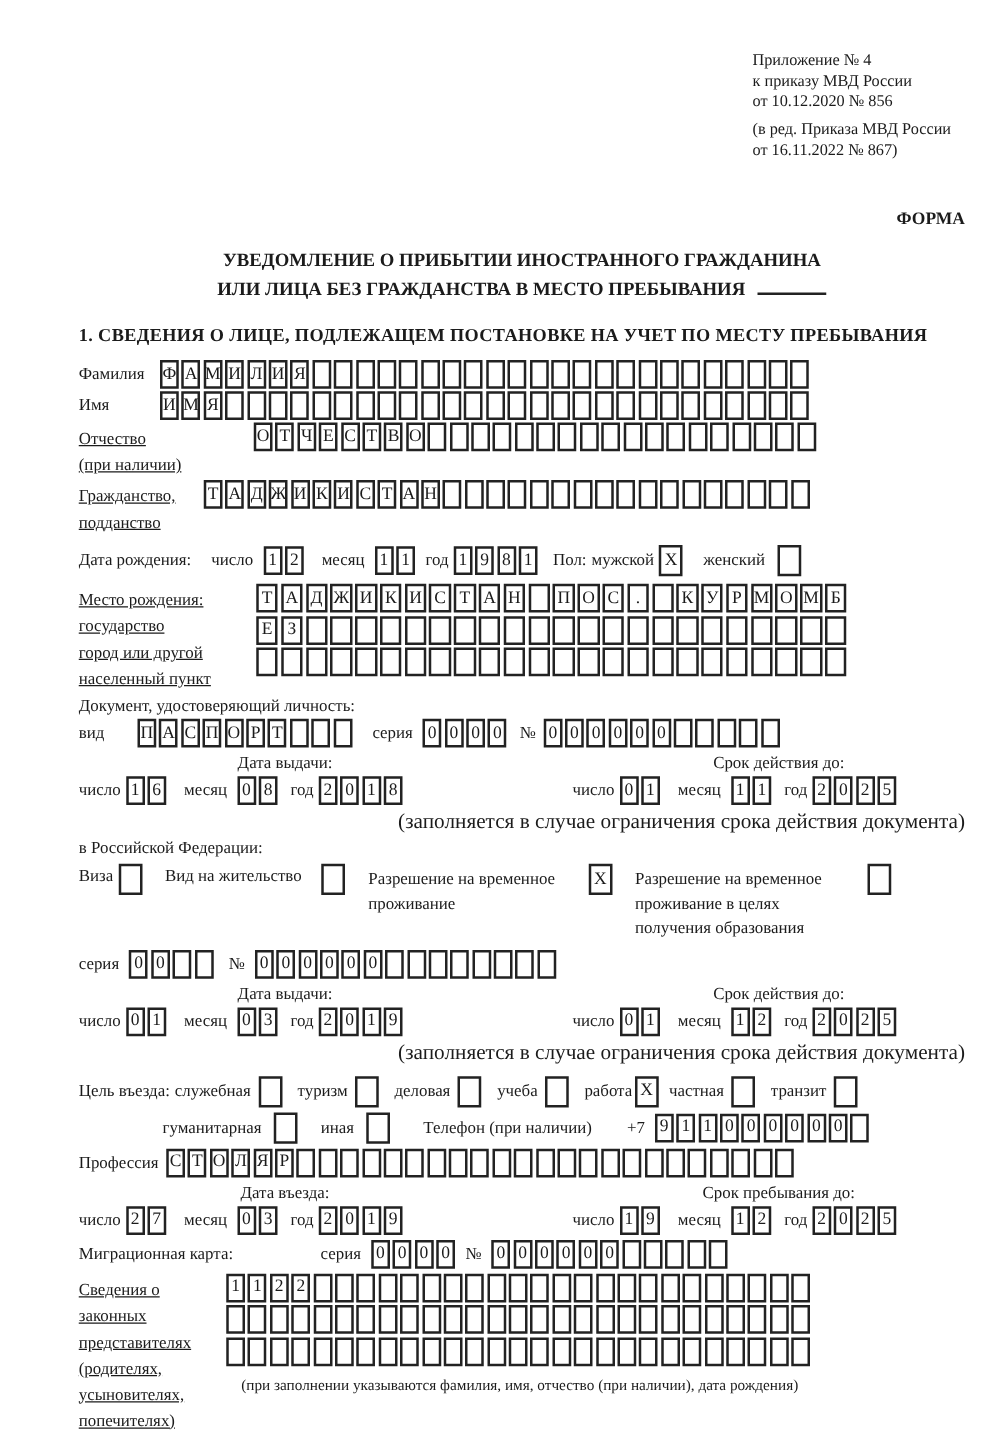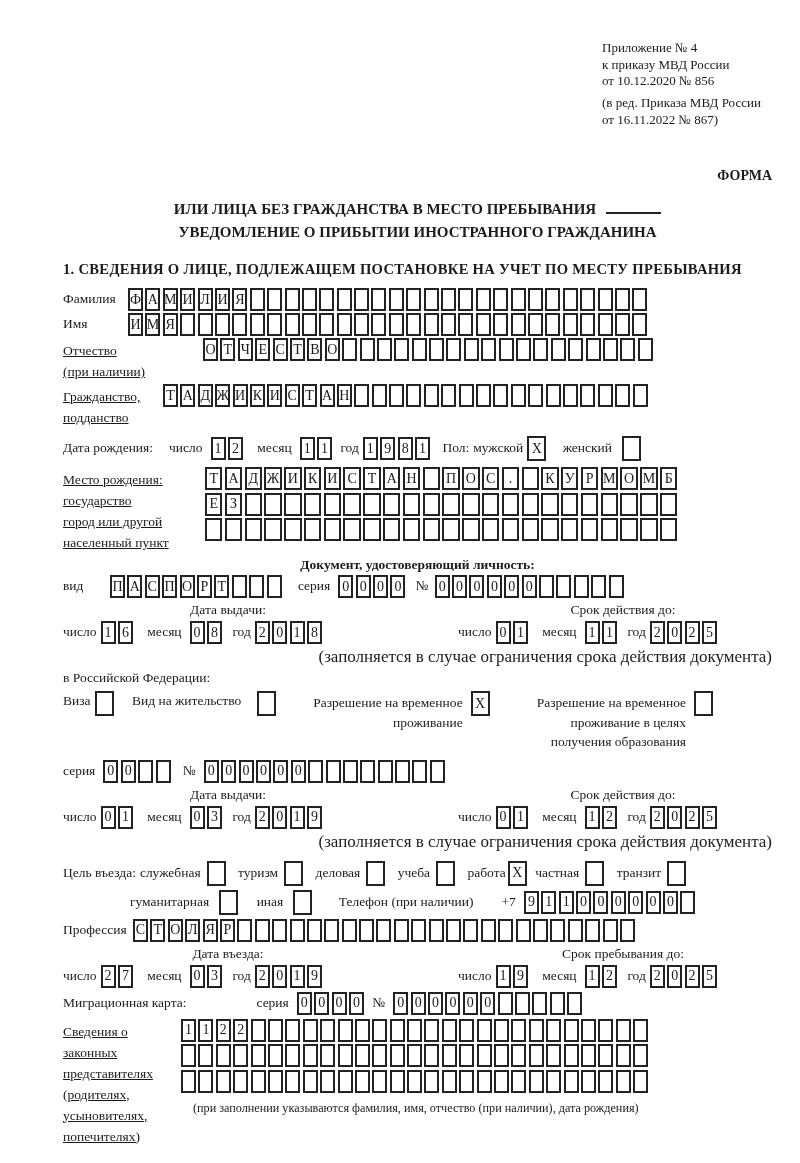--- a/index.html
+++ b/index.html
@@ -33,31 +33,31 @@
   }
   .lg .cell { width:17.4px; }
   .cb .cell { width:19px; height:25px; }
   .lbl { white-space:nowrap; line-height:1.25; }
   .label-col div { line-height:21px;text-decoration:underline; }
   .pt2 { padding-top:2px; }
 
   
   .w47{flex:0 0 47px;} .w65{flex:0 0 65px;} .w70{flex:0 0 70px;}
   .w100{flex:0 0 100px;} .w118{flex:0 0 118px;} .w140{flex:0 0 140px;} .w142{flex:0 0 142px;}
-  .opt-text { text-align:right; line-height:1.45; }
+  .opt-text { text-align:left; line-height:1.45; }
   .w168{width:168px;} .w178{width:178px;}
 
   
   .ml2{margin-left:2px;} .ml4{margin-left:4px;} .ml6{margin-left:6px;} .ml8{margin-left:8px;}
   .ml10{margin-left:10px;} .ml12{margin-left:12px;} .ml14{margin-left:14px;} .ml16{margin-left:16px;} .ml24{margin-left:24px;} .ml28{margin-left:28px;} .ml67{margin-left:67px;}
   .ml70{margin-left:70px;}
   .mt2{margin-top:2px;} .mt4{margin-top:4px;} .mt6{margin-top:6px;} .mt8{margin-top:8px;}
   .mt10{margin-top:10px;}
 
-  .center-bold { text-align:center; font-weight:bold; margin-top:4px; }
+  .center-bold { text-align:left; font-weight:normal; margin-top:4px; }
   .para { line-height:1.55; }
 
   
   .dates { display:flex; margin-top:4px; }
   .date-col-l { flex:0 0 395px; }
   .date-head { text-align:center; width:330px; margin-bottom:2px; line-height:1.25; }
   .date-fields { display:flex; align-items:center; }
   .note { font-size:17px; line-height:1.3; }
   .note.right { text-align:right; margin-top:2px; }
   .rep-note { font-size:12.2px; text-align:center; margin-top:8px; }
@@ -74,22 +74,22 @@
       <div>Приложение № 4</div>
       <div>к приказу МВД России</div>
       <div>от 10.12.2020 № 856</div>
       <div class="hdr-gap">(в ред. Приказа МВД России</div>
       <div>от 16.11.2022 № 867)</div>
     </div>
     <div class="forma">ФОРМА</div>
   </div>
 
   <div class="title">
+    <div>УВЕДОМЛЕНИЕ О ПРИБЫТИИ ИНОСТРАННОГО ГРАЖДАНИНА</div>
     <div><span>ИЛИ ЛИЦА БЕЗ ГРАЖДАНСТВА В МЕСТО ПРЕБЫВАНИЯ</span><span class="blank-line"></span></div>
-    <div>УВЕДОМЛЕНИЕ О ПРИБЫТИИ ИНОСТРАННОГО ГРАЖДАНИНА</div>
   </div>
 
   <div class="sec-heading">1. СВЕДЕНИЯ О ЛИЦЕ, ПОДЛЕЖАЩЕМ ПОСТАНОВКЕ НА УЧЕТ ПО МЕСТУ ПРЕБЫВАНИЯ</div>
 
   <div class="row mt10">
     <span class="lbl w65">Фамилия</span>
     <span class="boxes">
         <span class="cell">Ф</span>
         <span class="cell">А</span>
         <span class="cell">М</span>

